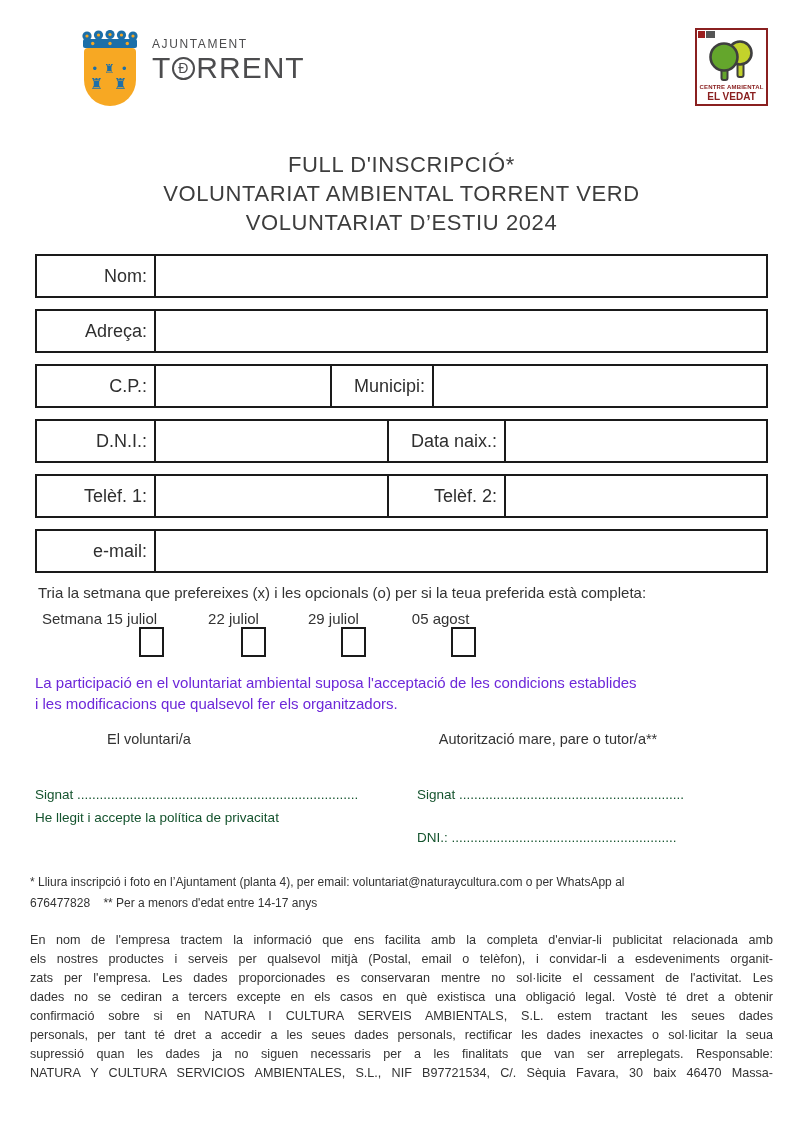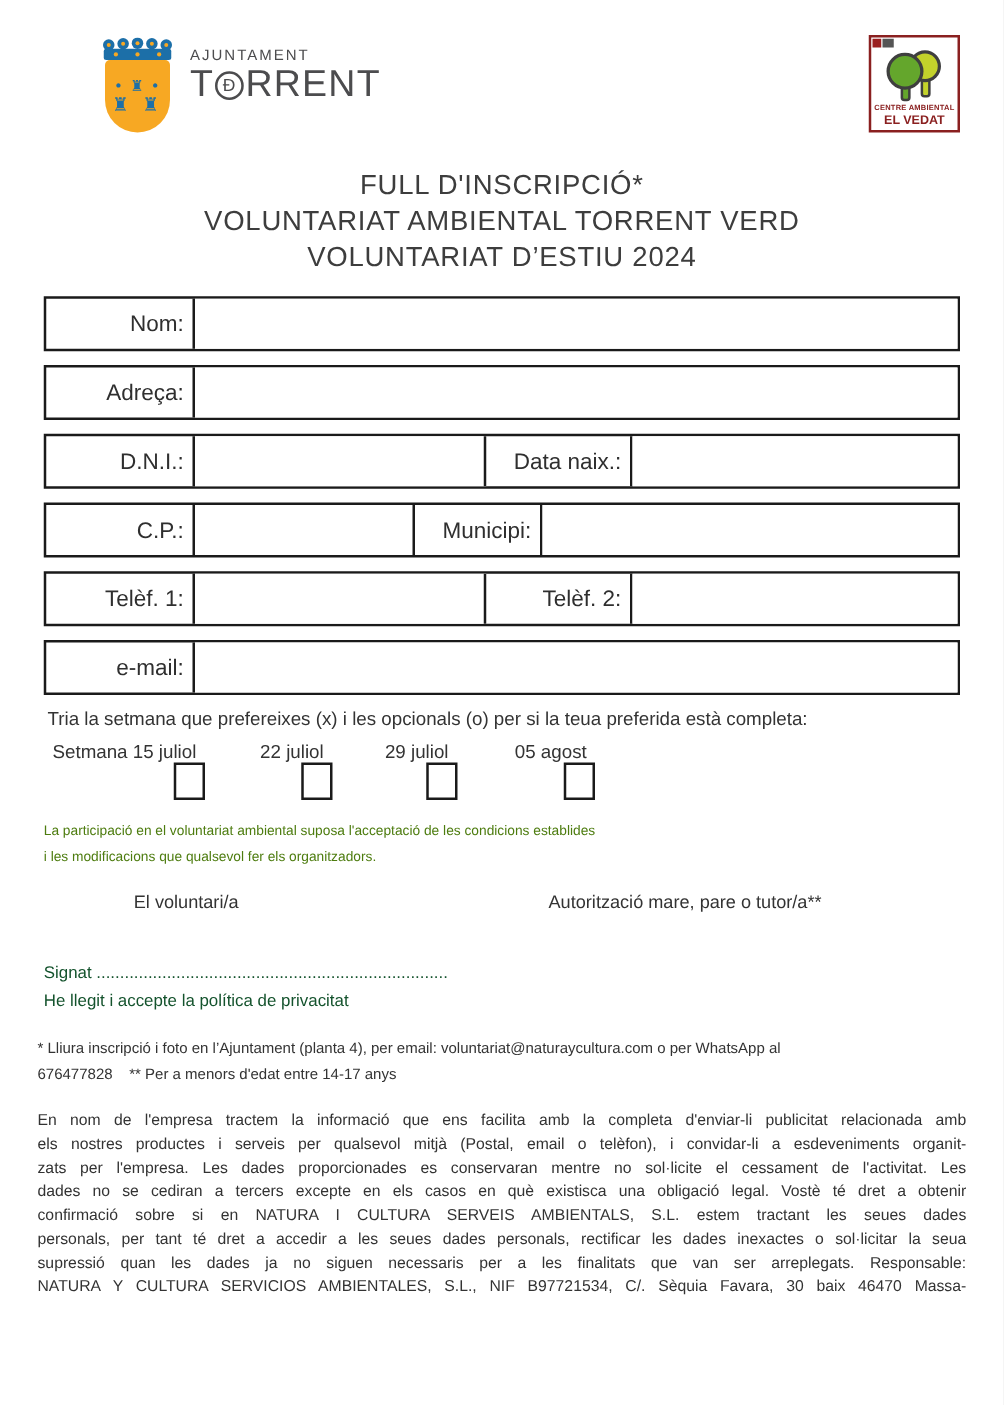--- a/index.html
+++ b/index.html
@@ -24,21 +24,21 @@
   .do{display:inline-flex;width:23px;height:23px;border:2.5px solid #4C4C4E;border-radius:50%;
     align-items:center;justify-content:center;font-size:14px;margin:0 1px;box-sizing:border-box;}
   .logo-right{width:73px;height:78px;border:2px solid #8A2020;box-sizing:border-box;position:relative;
     display:flex;flex-direction:column;align-items:center;padding-top:8px;background:#fff;}
   .mini-marks{position:absolute;top:1px;left:1px;display:flex;gap:1px;}
   .mini-marks .m1{width:7px;height:7px;background:#9B1F1F;display:inline-block;}
   .mini-marks .m2{width:9px;height:7px;background:#555;display:inline-block;}
   .vedat1{font-size:6px;font-weight:bold;color:#8A2020;letter-spacing:0.2px;margin-top:2px;white-space:nowrap;}
   .vedat2{font-size:10px;font-weight:bold;color:#8A2020;margin-top:1px;}
   
-  .title{ text-align:center;margin-top:13px;font-size:22px;line-height:29px;
+  .title{ text-align:center;margin-top:30px;font-size:22px;line-height:29px;
     color:#3d3d3d;letter-spacing:0.6px;}
   
   .form{margin:17px 35px 0 35px;}
   .frow{display:flex;height:44px;border:2px solid #1a1a1a;margin-bottom:11px;box-sizing:border-box;background:#fff;}
   .fcell{display:flex;align-items:center;box-sizing:border-box;height:100%;}
   .flabel{justify-content:flex-end;padding-right:7px;font-size:18px;color:#2f2f2f;border-right:2px solid #1a1a1a;white-space:nowrap;}
   .finput{background:#fff;}
   .brd{border-right:2px solid #1a1a1a;}
   .w119{width:119px;flex:none;}
   .w176{width:176px;flex:none;}
@@ -47,21 +47,21 @@
   .w117{width:117px;flex:none;}
   .grow{flex:1;}
   
   .prompt{margin:7px 35px 0 38px;font-size:15px;color:#333;}
   .weeks{display:flex;align-items:center;margin:17px 35px 0 42px;height:30px;}
   .wgroup{display:flex;align-items:flex-end;flex-direction:column;}
   .wg2{margin-left:44px;} .wg3{margin-left:42px;} .wg4{margin-left:46px;}
   .wlabel{font-size:15px;color:#333;margin-right:7px;white-space:nowrap;}
   .cbx{width:25px;height:30px;border:2px solid #1a1a1a;box-sizing:border-box;background:#fff;}
   
-  .conditions{margin:24px 35px 0 35px;font-size:11px;line-height:21px;color:#4d7c0f;}
+  .conditions{margin:24px 35px 0 35px;font-size:15px;line-height:21px;color:#6d28d9;}
   .sig-headings{display:flex;margin-top:17px;font-size:14.5px;color:#333;}
   .sh-left{margin-left:107px;}
   .sh-right{margin-left:248px;}
   .sig-block{display:flex;margin-top:40px;font-size:13.5px;color:#14532d;}
   .sig-left{margin-left:35px;width:382px;}
   .sig-right{width:310px;}
   .sigline{white-space:nowrap;overflow:hidden;height:22px;}
   .privacy{margin-top:1px;}
   .dni-line{margin-top:21px;white-space:nowrap;overflow:hidden;height:22px;}
   
@@ -137,30 +137,30 @@
       <div class="fcell finput grow"></div>
     </div>
 
 
     <div class="frow">
       <div class="fcell flabel w119">Adreça:</div>
       <div class="fcell finput grow"></div>
     </div>
 
     <div class="frow">
+      <div class="fcell flabel w119">C.P.:</div>
+      <div class="fcell finput w176 brd"></div>
+      <div class="fcell flabel w102">Municipi:</div>
+      <div class="fcell finput grow"></div>
+    </div>
+
+    <div class="frow">
       <div class="fcell flabel w119">D.N.I.:</div>
       <div class="fcell finput w233 brd"></div>
       <div class="fcell flabel w117">Data naix.:</div>
-      <div class="fcell finput grow"></div>
-    </div>
-
-    <div class="frow">
-      <div class="fcell flabel w119">C.P.:</div>
-      <div class="fcell finput w176 brd"></div>
-      <div class="fcell flabel w102">Municipi:</div>
       <div class="fcell finput grow"></div>
     </div>
 
     <div class="frow">
       <div class="fcell flabel w119">Telèf. 1:</div>
       <div class="fcell finput w233 brd"></div>
       <div class="fcell flabel w117">Telèf. 2:</div>
       <div class="fcell finput grow"></div>
     </div>
 
@@ -199,20 +199,24 @@
 
   <div class="sig-headings">
     <div class="sh-left">El voluntari/a</div>
     <div class="sh-right">Autorització mare, pare o tutor/a**</div>
   </div>
 
   <div class="sig-block">
     <div class="sig-left">
       <div class="sigline"><span>Signat</span> <span>...........................................................................</span></div>
       <div class="privacy">He llegit i accepte la política de privacitat</div>
+    </div>
+    <div class="sig-right">
+      <div class="sigline"><span>Signat</span> <span>............................................................</span></div>
+      <div class="dni-line"><span>DNI.:</span> <span>............................................................</span></div>
     </div>
   </div>
 
   <div class="footnote">
     <div>* Lliura inscripció i foto en l’Ajuntament (planta 4), per email: voluntariat@naturaycultura.com o per WhatsApp al</div>
     <div>676477828&nbsp;&nbsp;&nbsp;&nbsp;** Per a menors d'edat entre 14-17 anys</div>
   </div>
 
   <div class="legal">
     <div class="jline">En nom de l'empresa tractem la informació que ens facilita amb la completa d'enviar-li publicitat relacionada amb</div>

